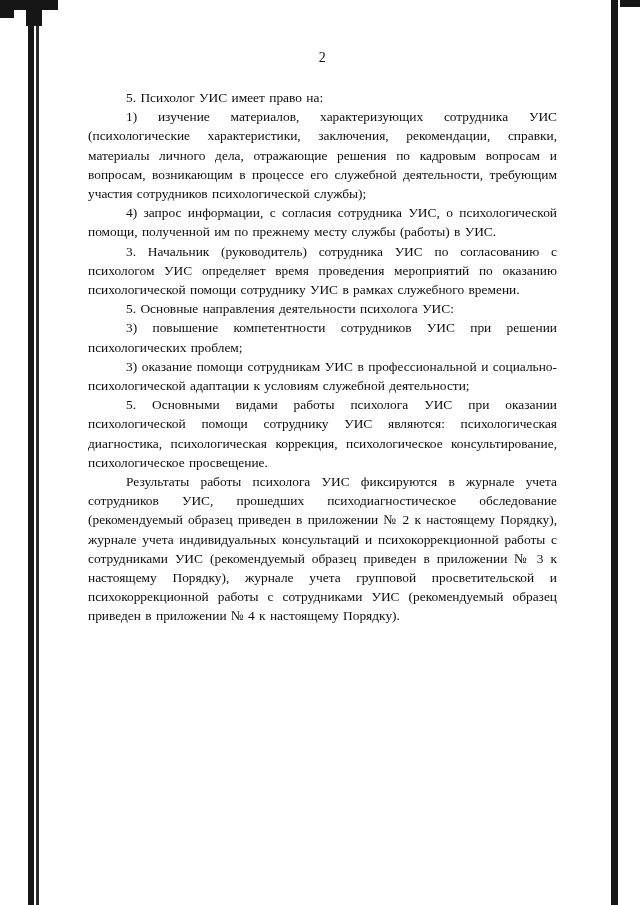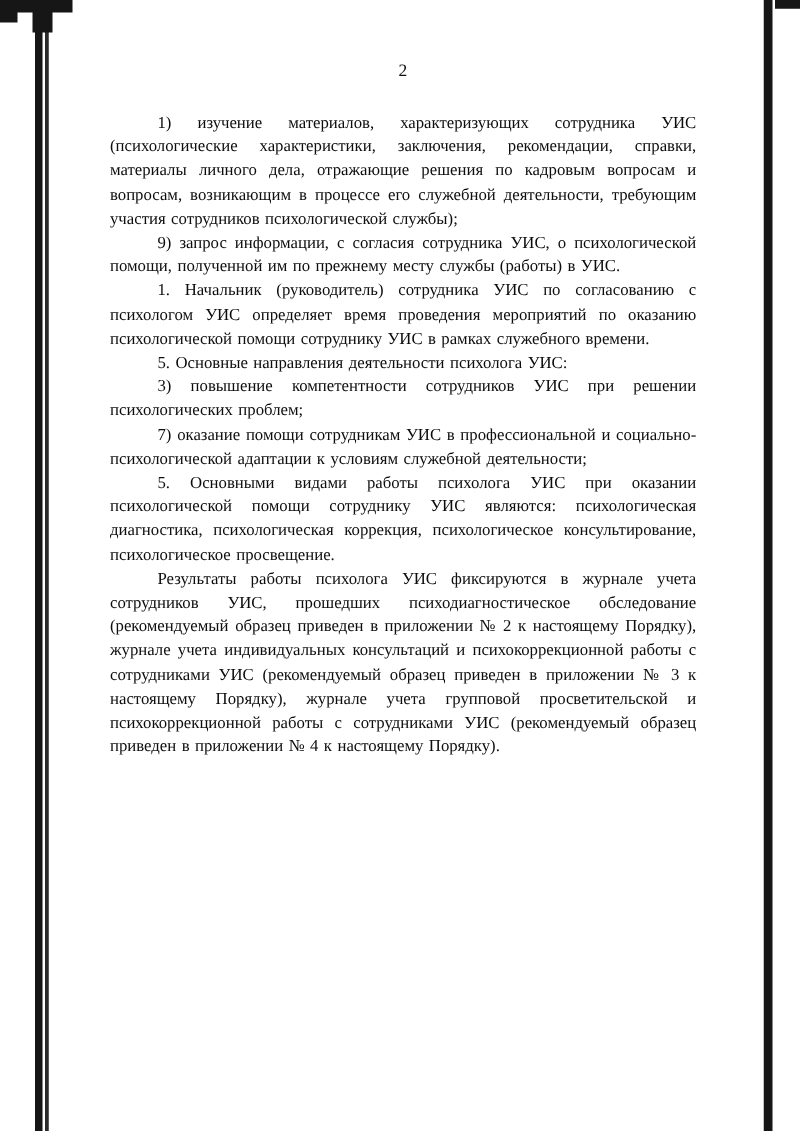--- a/index.html
+++ b/index.html
@@ -64,23 +64,24 @@
   <div class="artifact left-bar-inner"></div>
   <div class="artifact left-bar-smudge"></div>
   <div class="artifact top-left-blob"></div>
   <div class="artifact top-left-corner"></div>
   <div class="artifact right-bar"></div>
   <div class="artifact top-right-blob"></div>
 
   <div class="page-number">2</div>
 
   <div class="body-text">
+    <p>5. Психолог УИС имеет право на:</p>
     <p>1) изучение материалов, характеризующих сотрудника УИС (психологические характеристики, заключения, рекомендации, справки, материалы личного дела, отражающие решения по кадровым вопросам и вопросам, возникающим в процессе его служебной деятельности, требующим участия сотрудников психологической службы);</p>
-    <p>9) запрос информации, с согласия сотрудника УИС, о психологической помощи, полученной им по прежнему месту службы (работы) в УИС.</p>
-    <p>1. Начальник (руководитель) сотрудника УИС по согласованию с психологом УИС определяет время проведения мероприятий по оказанию психологической помощи сотруднику УИС в рамках служебного времени.</p>
+    <p>4) запрос информации, с согласия сотрудника УИС, о психологической помощи, полученной им по прежнему месту службы (работы) в УИС.</p>
+    <p>3. Начальник (руководитель) сотрудника УИС по согласованию с психологом УИС определяет время проведения мероприятий по оказанию психологической помощи сотруднику УИС в рамках служебного времени.</p>
     <p>5. Основные направления деятельности психолога УИС:</p>
     <p>3) повышение компетентности сотрудников УИС при решении психологических проблем;</p>
-    <p>7) оказание помощи сотрудникам УИС в профессиональной и социально-психологической адаптации к условиям служебной деятельности;</p>
+    <p>3) оказание помощи сотрудникам УИС в профессиональной и социально-психологической адаптации к условиям служебной деятельности;</p>
     <p>5. Основными видами работы психолога УИС при оказании психологической помощи сотруднику УИС являются: психологическая диагностика, психологическая коррекция, психологическое консультирование, психологическое просвещение.</p>
     <p>Результаты работы психолога УИС фиксируются в журнале учета сотрудников УИС, прошедших психодиагностическое обследование (рекомендуемый образец приведен в приложении № 2 к настоящему Порядку), журнале учета индивидуальных консультаций и психокоррекционной работы с сотрудниками УИС (рекомендуемый образец приведен в приложении № 3 к настоящему Порядку), журнале учета групповой просветительской и психокоррекционной работы с сотрудниками УИС (рекомендуемый образец приведен в приложении № 4 к настоящему Порядку).</p>
   </div>
 
 </div>
 
 </body></html>

